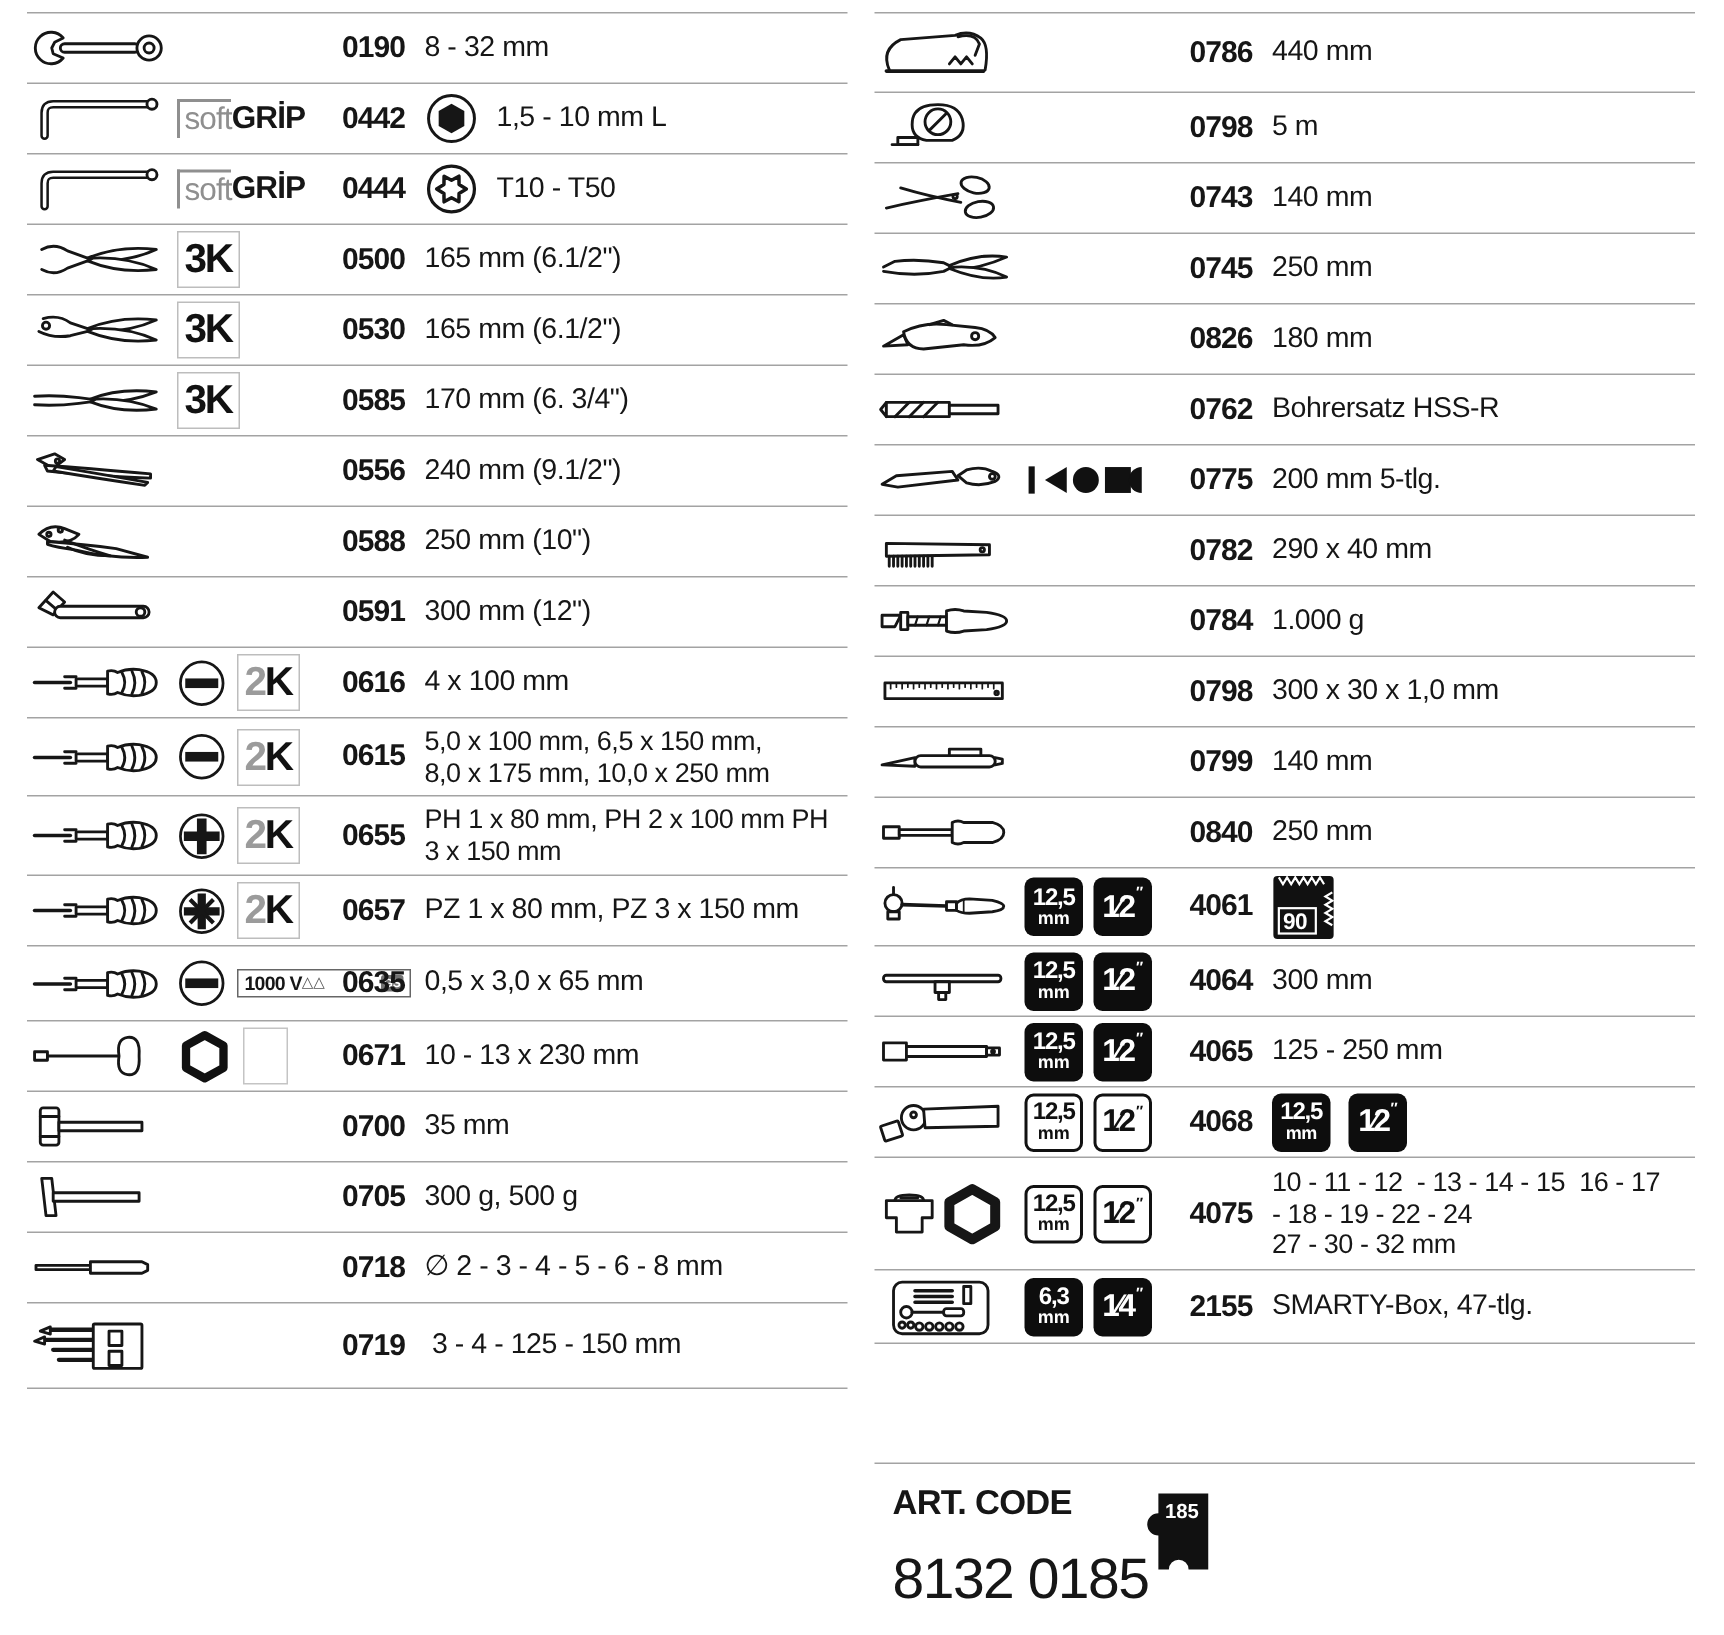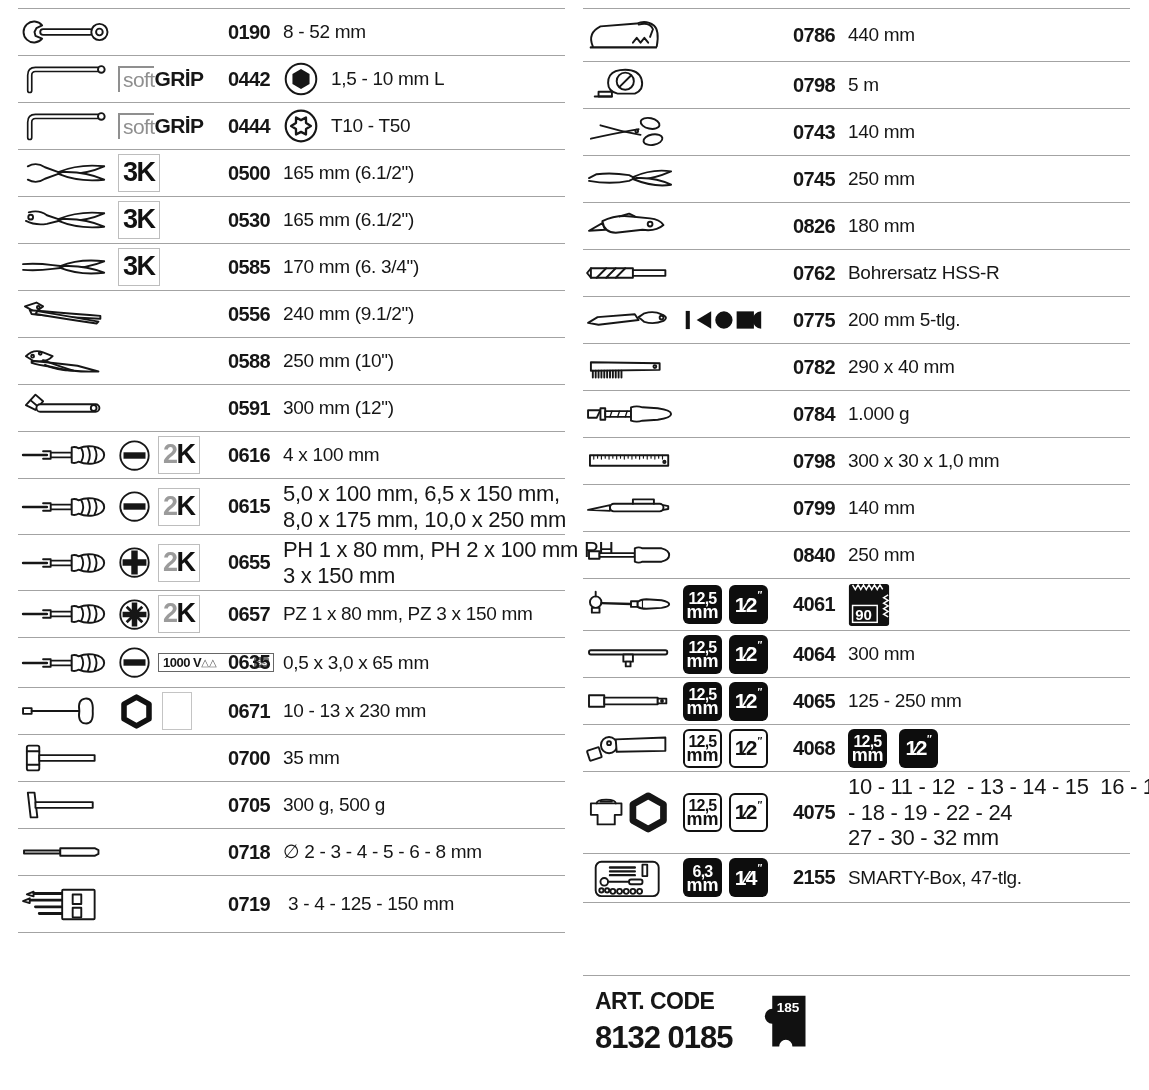--- a/index.html
+++ b/index.html
@@ -10,50 +10,50 @@
   .table.right { left:583px; width:547px; }
   .row { display:flex; align-items:center; border-top:1px solid #a3a3a3;
          min-height:47px; box-sizing:border-box; padding:2px 0; }
   .table .row:last-child { border-bottom:1px solid #a3a3a3; }
   .cell-icon   { width:100px; flex:0 0 auto; display:flex; align-items:center; }
   .cell-badges { width:110px; flex:0 0 auto; display:flex; align-items:center; gap:7px; }
   .cell-article{ width:55px;  flex:0 0 auto; font-weight:bold; font-size:20px; letter-spacing:-0.6px; }
   .cell-desc   { flex:1; font-size:19px; letter-spacing:-0.3px; display:flex; align-items:center; gap:12px; }
   .cell-desc .lines { line-height:1.16; }
   .cell-desc .line  { white-space:pre; }
-  .multi .cell-desc { font-size:22px; }
+  .multi .cell-desc { font-size:18px; }
 
   
   .kbox { border:1px solid #bdbdbd; font-weight:bold; font-size:27px; letter-spacing:-1.5px;
           line-height:1; padding:4px 4px 5px 4px; color:#111; }
   .kbox .g2 { color:#9b9b9b; }
   .softgrip { font-size:21px; letter-spacing:-0.6px; display:flex; align-items:baseline; }
   .softgrip .sg-soft { color:#8f8f8f; border-top:2px solid #8f8f8f; border-left:2px solid #8f8f8f; padding-left:3px; }
   .softgrip .sg-grip { font-weight:bold; color:#161616; }
   .b1000v { border:1.5px solid #666; padding:1px 4px; text-align:center; }
   .b1000v .v-line { font-size:13px; font-weight:bold; letter-spacing:-0.5px; white-space:nowrap; }
   .b1000v .v-icons{ font-size:10px; color:#555; line-height:11px; display:flex; gap:1px; justify-content:center; align-items:center; }
   .b1000v .gs { background:#737373; color:#fff; font-size:8px; font-weight:bold; padding:0 2px; border-radius:2px;margin-left:36px; }
   .empty-box { width:28px; height:36px; border:1px solid #c4c4c4; }
   .sq { width:39px; height:39px; border-radius:6px; display:flex; flex-direction:column;
         align-items:center; justify-content:center; font-weight:bold; box-sizing:border-box; flex:0 0 auto; }
   .sq.solid   { background:#0d0d0d; color:#fff; }
   .sq.outline { background:#fff; color:#111; border:2.5px solid #111; }
   .sq .l1 { font-size:16px; line-height:15px; letter-spacing:-0.8px; }
-  .sq .l2 { font-size:18px; line-height:13px; }
+  .sq .l2 { font-size:12px; line-height:13px; }
   .sq.fracb { flex-direction:row; }
   .sq .fn, .sq .fd { font-size:21px; }
   .sq .fs { font-size:19px; margin:0 -2px; }
   .sq .fu { font-size:10px; align-self:flex-start; margin-top:5px; }
 
   
   .footer { position:absolute; left:583px; top:975px; width:547px; height:130px;
             border-top:1px solid #a3a3a3; border-bottom:1px solid #a3a3a3; box-sizing:border-box; }
   .art-label { position:absolute; left:12px; top:12px; font-size:23px; font-weight:bold; letter-spacing:-0.5px; }
-  .art-value { position:absolute; left:12px; top:44px; font-size:31px; font-weight:bold; letter-spacing:-1px; }
+  .art-value { position:absolute; left:12px; top:56px; font-size:38px; font-weight:normal; letter-spacing:-1px; }
   .puzzle { position:absolute; left:170px; top:16px; }
   .puzzle text { font-weight:bold; font-family:"Liberation Sans", sans-serif; }
 </style>
 </head>
 <body>
 
 <div class="page">
   <section class="table left" id="left-table">
       <div class="row">
         <div class="cell-icon">
@@ -61,21 +61,21 @@
             <path d="M25 15 A11 11 0 1 0 25 29 L18 26 17 22 19 18 Z"></path>
             <rect x="23" y="19" width="55" height="6" rx="3"></rect>
             <circle cx="85" cy="22" r="8.5"></circle>
             <circle cx="85" cy="22" r="3.5"></circle>
           </svg>
         </div>
         <div class="cell-badges"></div>
         <div class="cell-article">0190</div>
         <div class="cell-desc">
           <div class="lines">
-            <div class="line">8 - 52 mm</div>
+            <div class="line">8 - 32 mm</div>
           </div>
         </div>
       </div>
       <div class="row">
         <div class="cell-icon">
           <svg viewBox="0 0 100 44" width="96" height="42" fill="#fff" stroke="#161616" stroke-width="2" stroke-linecap="round" stroke-linejoin="round">
             <path d="M12 34 L12 18 Q12 12 18 12 L84 12" fill="none" stroke-width="6"></path>
             <path d="M12 34 L12 18 Q12 12 18 12 L84 12" fill="none" stroke="#fff" stroke-width="2.5"></path>
             <circle cx="87" cy="12" r="3.5"></circle>
           </svg>

